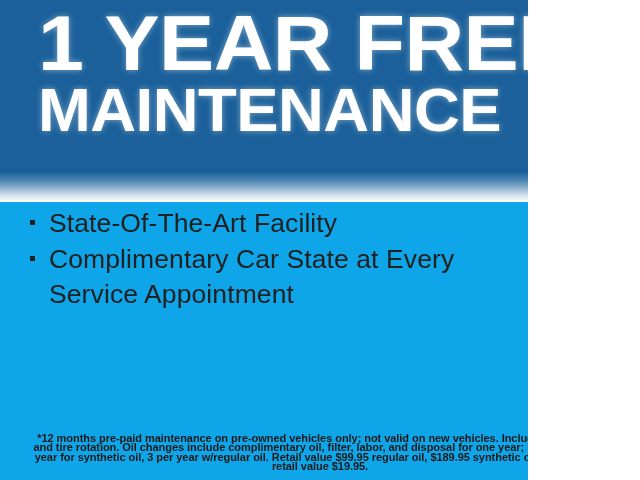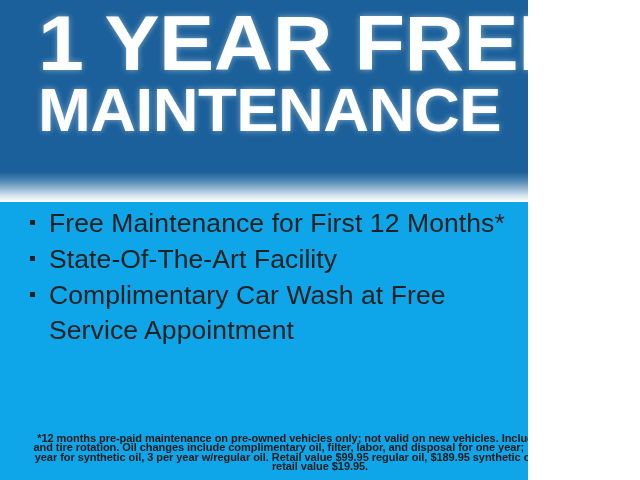--- a/index.html
+++ b/index.html
@@ -127,28 +127,24 @@
     <div class="headline">
       <span class="headline-line l1">1 YEAR FREE</span>
       <span class="headline-line l2">MAINTENANCE</span>
     </div>
   </div>
   <div class="banner-fade"></div>
 
   <ul class="bullets">
     <li class="bullet-row">
       <span class="bullet-marker"></span>
-      <span class="bullet-text">Free Maintenance for First 12 Months*</span>
-    </li>
-    <li class="bullet-row">
-      <span class="bullet-marker"></span>
       <span class="bullet-text">State-Of-The-Art Facility</span>
     </li>
     <li class="bullet-row">
       <span class="bullet-marker"></span>
-      <span class="bullet-text">Complimentary Car Wash at Free
+      <span class="bullet-text">Complimentary Car State at Every
 Service Appointment</span>
     </li>
   </ul>
 
   <div class="disclaimer">*12 months pre-paid maintenance on pre-owned vehicles only; not valid on new vehicles. Includes oil change and tire rotation. Oil changes include complimentary oil, filter, labor, and disposal for one year; Maximum 1 per year for synthetic oil, 3 per year w/regular oil. Retail value $99.95 regular oil, $189.95 synthetic oil. The rotation retail value $19.95.</div>
 
 </div>
 
 </body></html>

